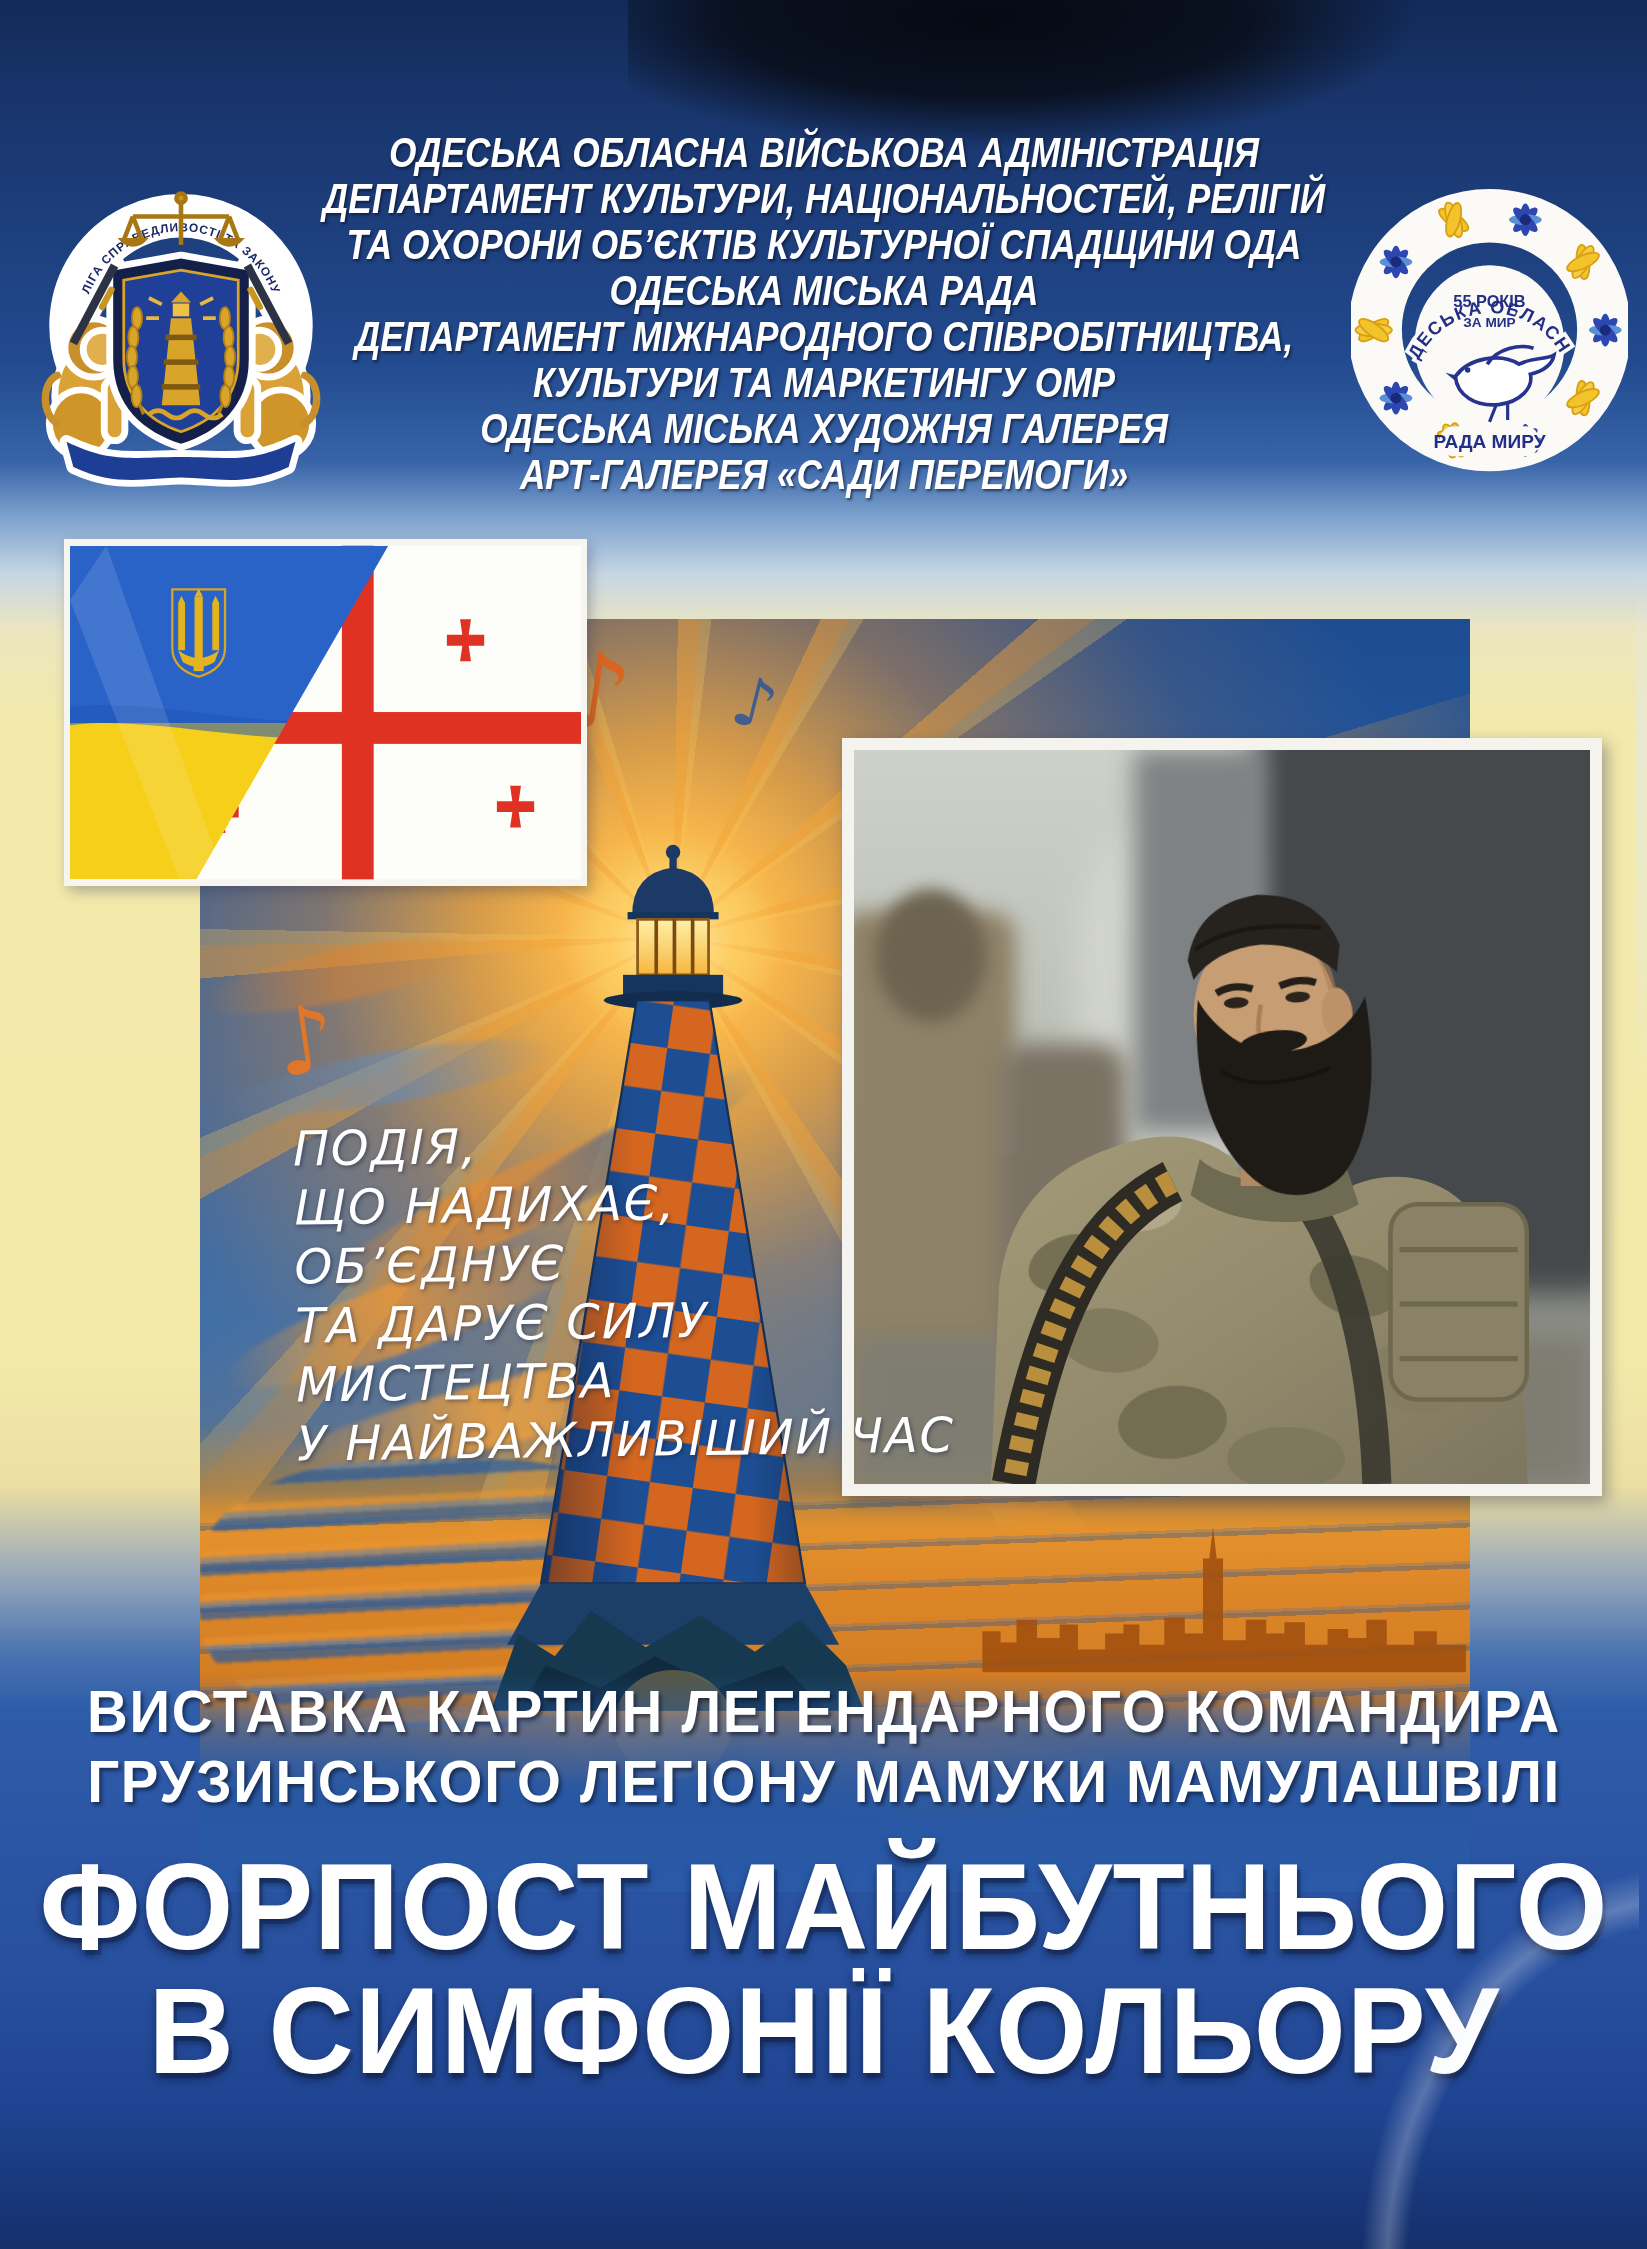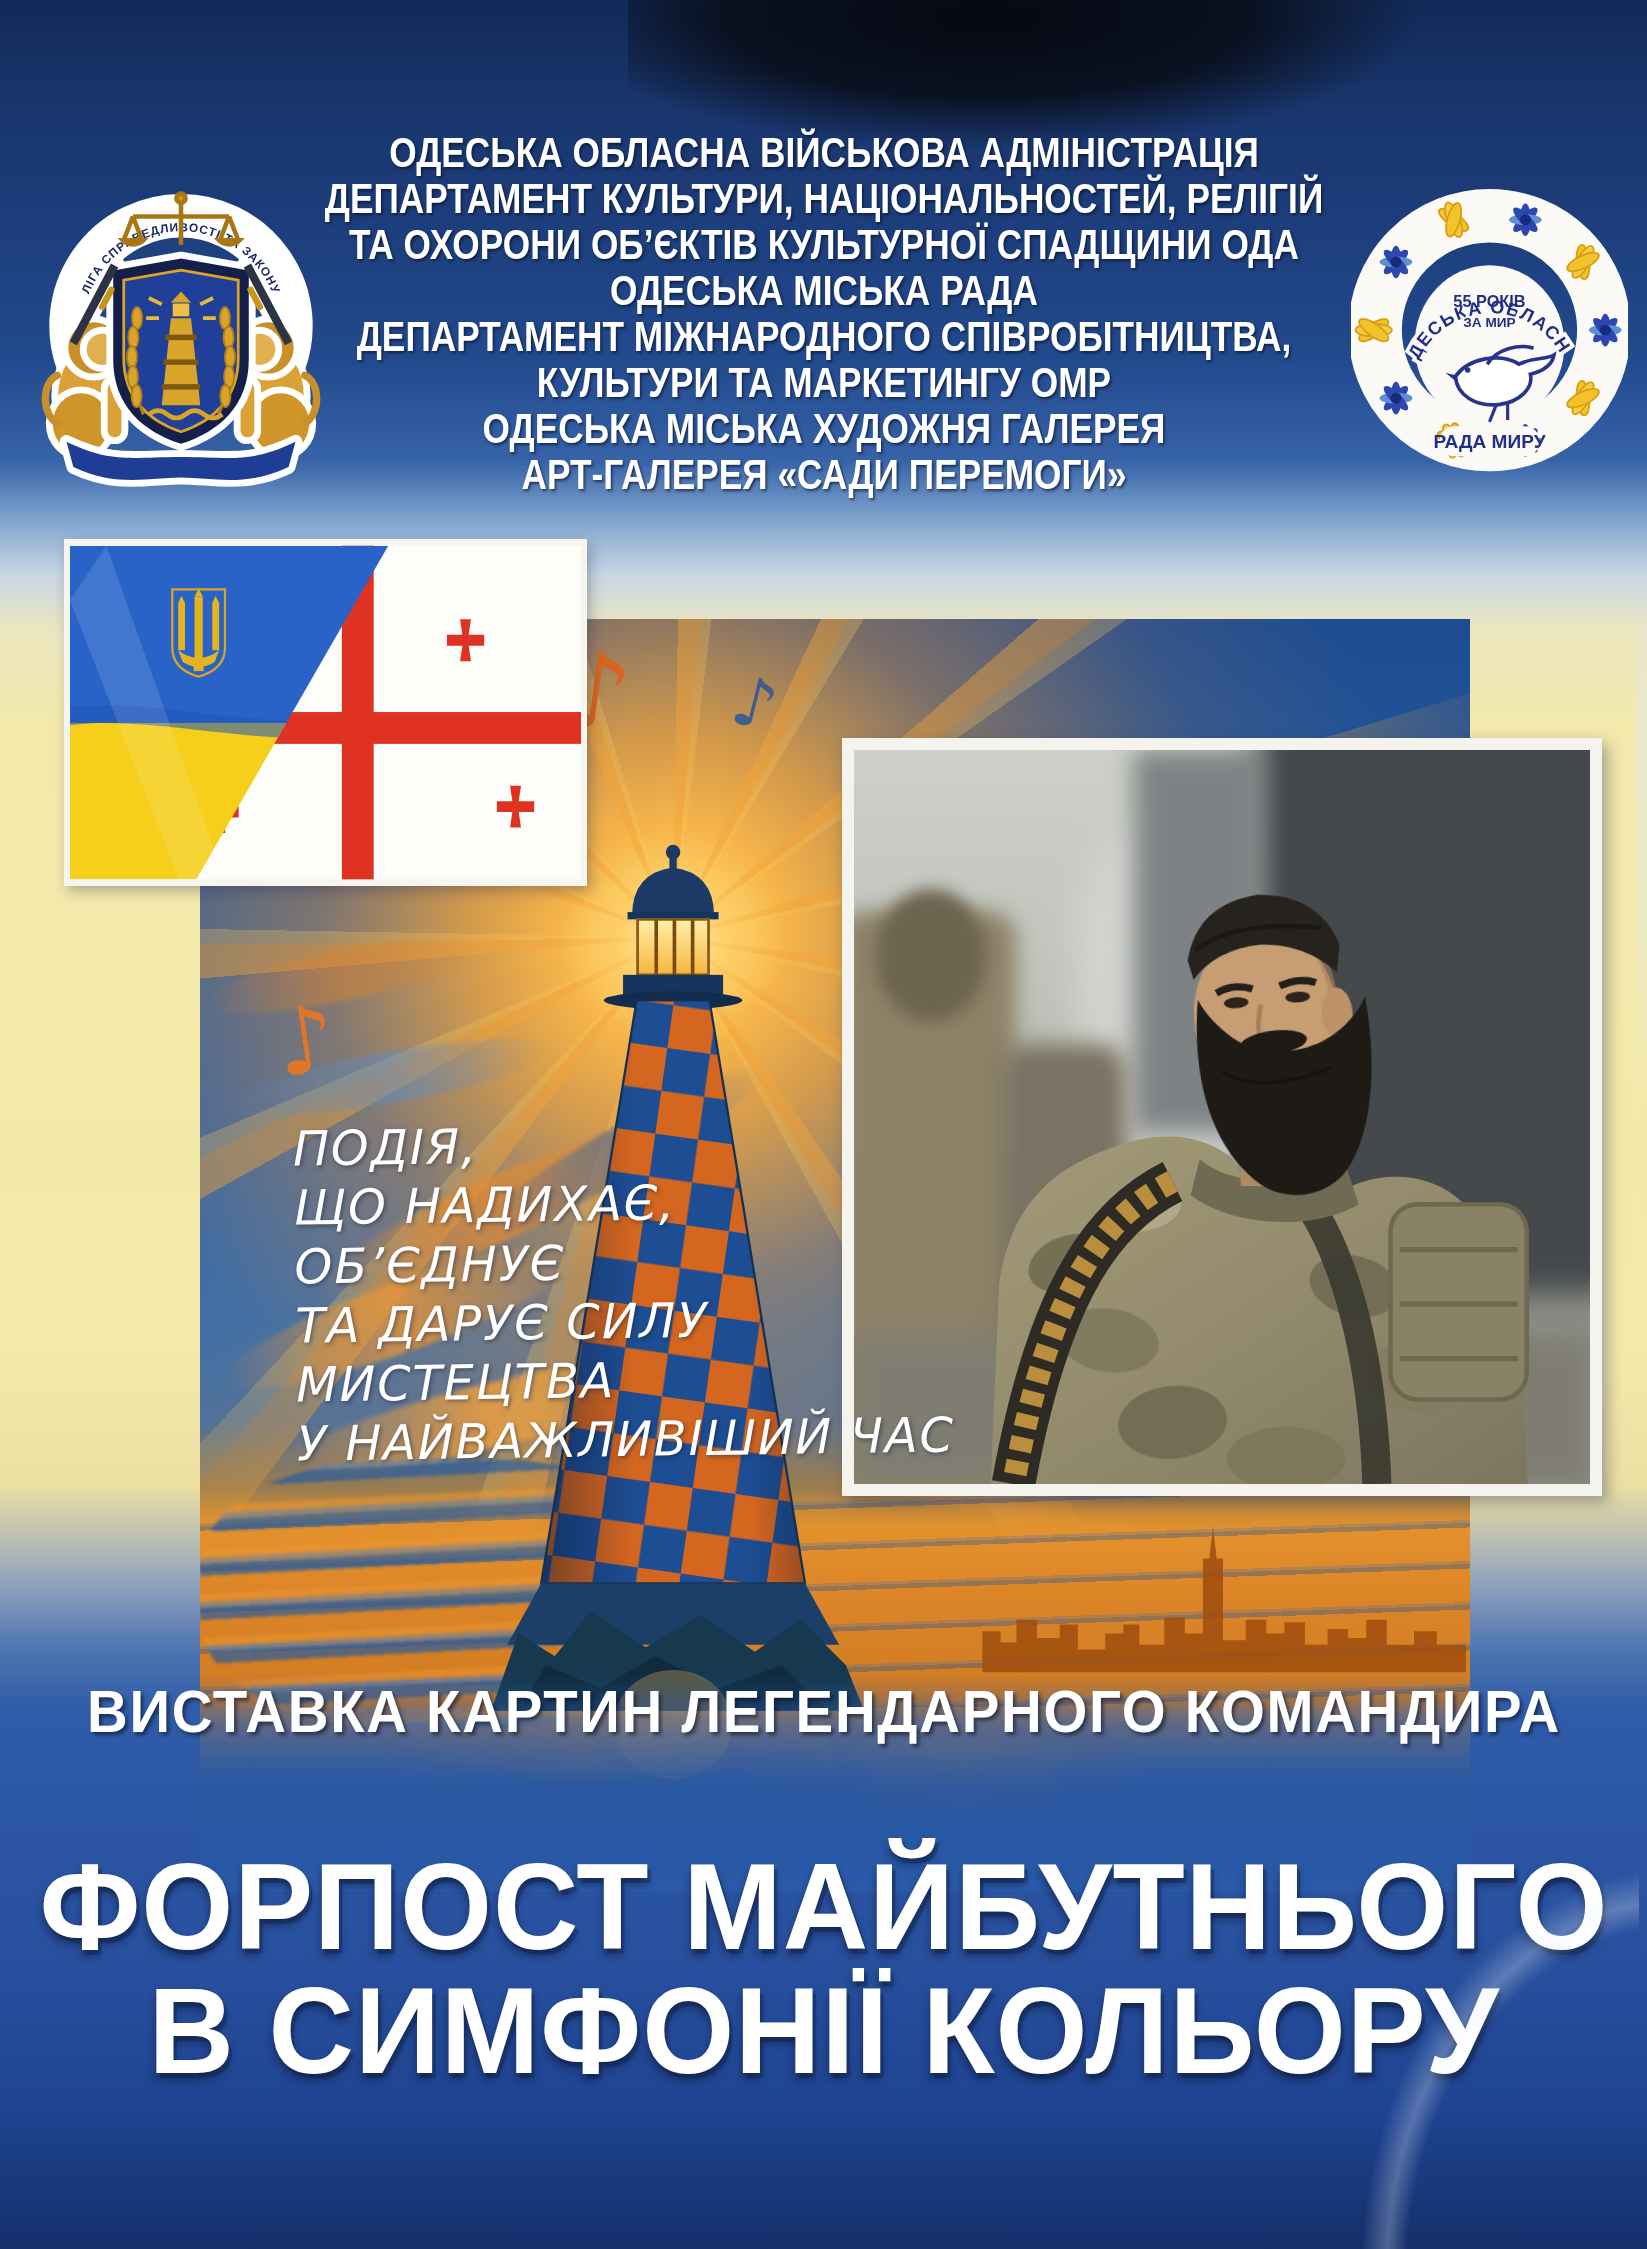--- a/index.html
+++ b/index.html
@@ -19,21 +19,21 @@
   .glass-edge{position:absolute;right:0;top:573px;width:12px;height:523px;z-index:60;
     background:linear-gradient(180deg,rgba(225,232,244,0),rgba(225,232,244,.5) 30%,rgba(225,232,244,.3) 70%,rgba(225,232,244,0));}
   .glare-curve{position:absolute;right:9px;bottom:0;width:318px;height:432px;z-index:60;pointer-events:none;
     background:radial-gradient(ellipse at 115% 105%,rgba(235,240,250,0) 54%,rgba(235,240,250,.28) 58%,rgba(235,240,250,0) 63%);}
 
   
   .org{position:absolute;left:0;right:0;text-align:center;color:#fff;font-weight:700;z-index:10;
     text-shadow:1.8px 2.3px 3.2px rgba(8,15,35,.65);}
   .org .ln{transform:scaleX(.84);transform-origin:50% 50%;white-space:nowrap;}
   .org1{top:15.5px;font-size:37px;line-height:45px;}
-  .org2{top:130px;font-size:42px;line-height:46px;}
+  .org2{top:130px;font-size:42px;line-height:46px;font-style:italic;}
 
   
   .emb{position:absolute;z-index:12;}
   .emb-left{left:39px;top:167px;width:284px;height:318px;}
   .emb-right{left:1351px;top:163px;width:277px;height:318px;}
 
   
   .flagbox{position:absolute;left:64px;top:539px;width:523px;height:347px;background:#f6f5f0;
     padding:6px;box-sizing:border-box;z-index:32;box-shadow:3.6px 5.5px 12.7px rgba(40,50,90,.35);}
   .flagbox svg{display:block;width:100%;height:100%;}
@@ -424,20 +424,23 @@
     <div>ЩО НАДИХАЄ,</div>
     <div>ОБ’ЄДНУЄ</div>
     <div>ТА ДАРУЄ СИЛУ</div>
     <div>МИСТЕЦТВА</div>
     <div>У НАЙВАЖЛИВІШИЙ ЧАС</div>
   </div>
 
   <div class="subtitle-line st1">
     <span class="ln">ВИСТАВКА КАРТИН ЛЕГЕНДАРНОГО КОМАНДИРА</span>
   </div>
+  <div class="subtitle-line st2">
+    <span class="ln">ГРУЗИНСЬКОГО ЛЕГІОНУ МАМУКИ МАМУЛАШВІЛІ</span>
+  </div>
 
   <div class="title-line t1">
     <span class="ln">ФОРПОСТ МАЙБУТНЬОГО</span>
   </div>
   <div class="title-line t2">
     <span class="ln">В СИМФОНІЇ КОЛЬОРУ</span>
   </div>
 
 
   <div class="glass-edge"></div>

